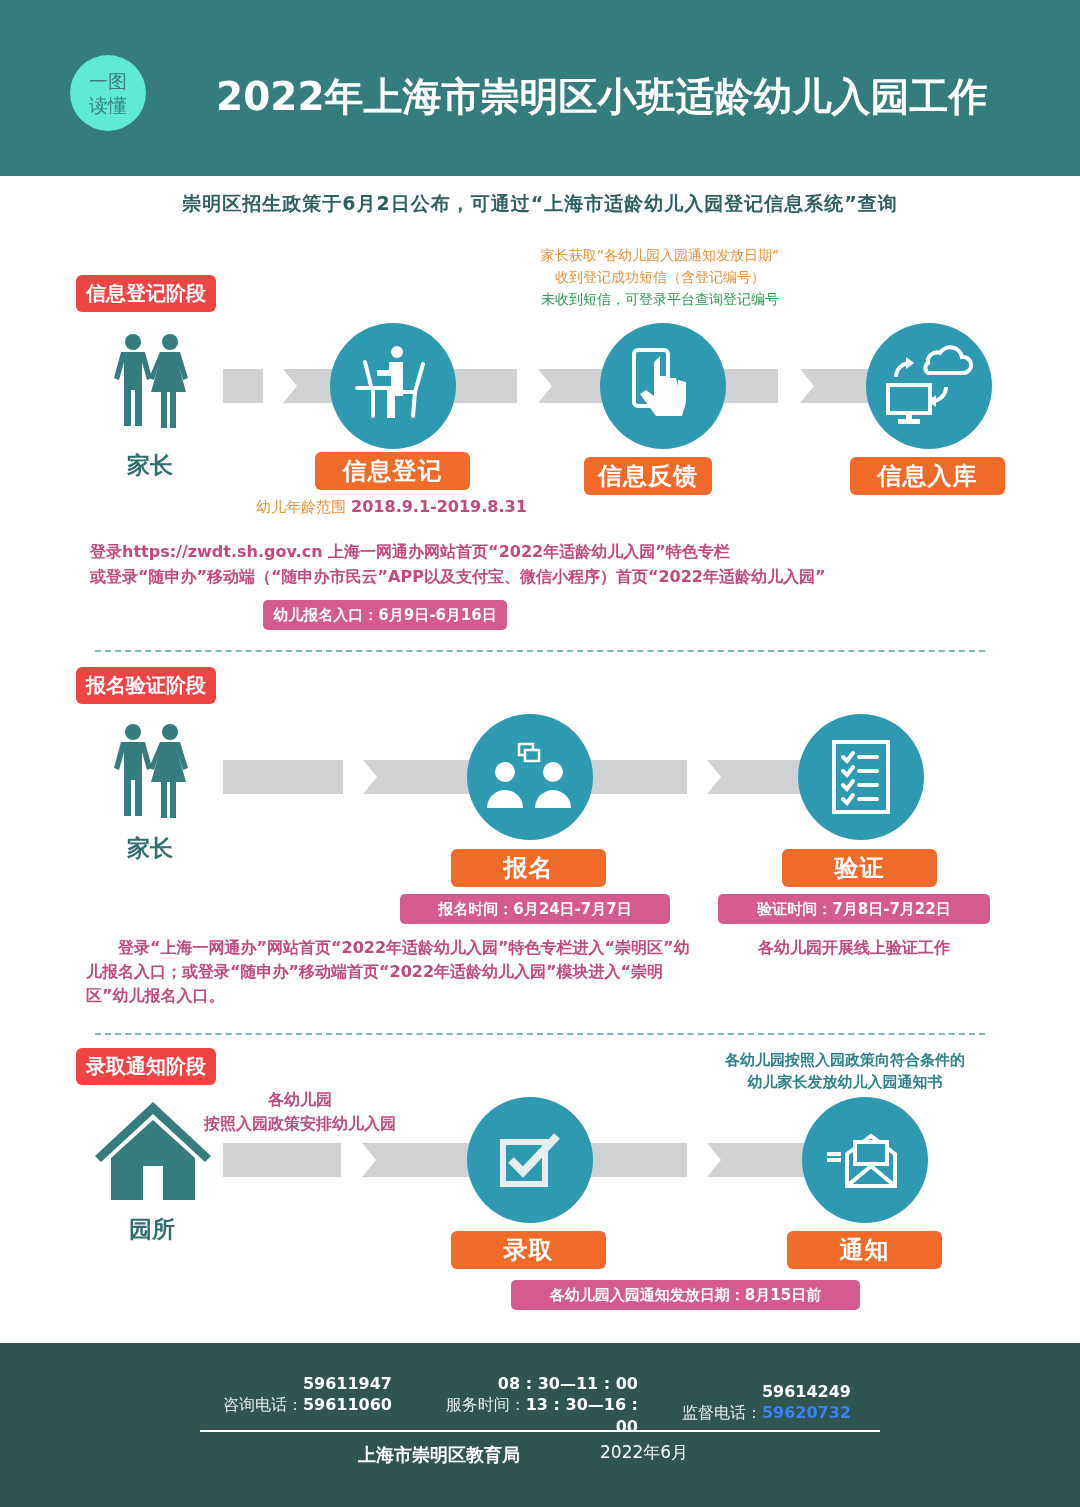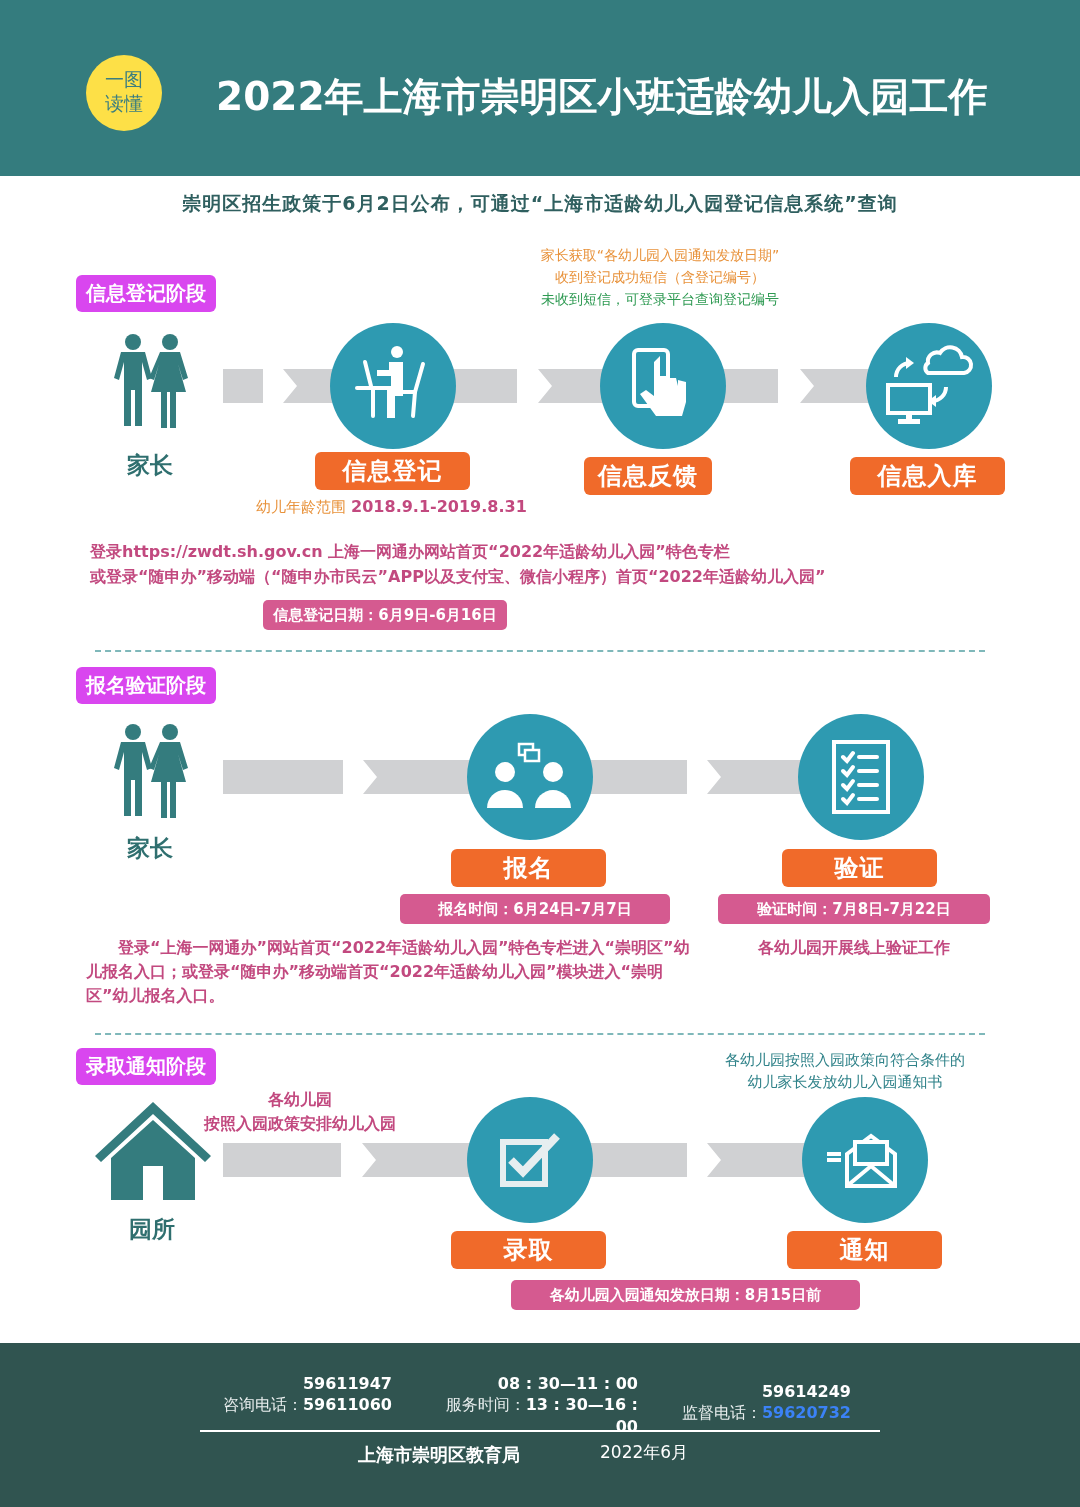--- a/index.html
+++ b/index.html
@@ -3,42 +3,42 @@
 <meta charset="utf-8">
 <style>
   * { box-sizing: border-box; margin: 0; padding: 0; }
   html, body { width: 1080px; height: 1507px; background: #ffffff; overflow: hidden; }
   body { position: relative; font-family: "DejaVu Sans", "Liberation Sans", sans-serif; }
 
   .abs { position: absolute; }
 
   
   .header { left: 0; top: 0; width: 1080px; height: 176px; background: #347c7e; }
-  .badge-circle { left: 86px; top: 55px; width: 76px; height: 76px; border-radius: 50%; background: #fde047; color: #3b7e80; font-size: 19px; line-height: 24px; text-align: center; display: flex; flex-direction: column; justify-content: center; align-items: center; font-family: Liberation Mono, monospace; }
+  .badge-circle { left: 70px; top: 55px; width: 76px; height: 76px; border-radius: 50%; background: #5eead4; color: #3b7e80; font-size: 19px; line-height: 24px; text-align: center; display: flex; flex-direction: column; justify-content: center; align-items: center; }
   .main-title { left: 216px; top: 70px; width: 820px; color: #ffffff; font-size: 39px; font-weight: bold; letter-spacing: 0px; white-space: nowrap; }
   .subtitle { left: 0; top: 191px; width: 1080px; text-align: center; color: #2f5f5f; font-size: 19px; font-weight: bold; letter-spacing: 1px; }
 
   
-  .stage-tag { background: #d946ef; color: #ffffff; font-weight: bold; font-size: 20px; padding: 0 10px; height: 37px; line-height: 37px; border-radius: 6px; white-space: nowrap; }
+  .stage-tag { background: #ef4444; color: #ffffff; font-weight: bold; font-size: 20px; padding: 0 10px; height: 37px; line-height: 37px; border-radius: 6px; white-space: nowrap; }
 
   
   .ribbon { background: #d0d1d3; height: 34px; }
   .ribbon.notch { clip-path: polygon(0 0, 100% 0, 100% 100%, 0 100%, 14px 50%); }
 
   
   .circle { width: 126px; height: 126px; border-radius: 50%; background: #2e9ab1; display: flex; align-items: center; justify-content: center; }
   .orange-label { background: #f06a2a; color: #ffffff; font-weight: bold; font-size: 24px; text-align: center; border-radius: 6px; height: 38px; line-height: 38px; letter-spacing: 1px; }
   .pink-pill { background: #d55a90; color: #ffffff; font-weight: bold; font-size: 15px; text-align: center; border-radius: 5px; height: 30px; line-height: 30px; white-space: nowrap; }
 
   .actor-label { color: #2f6f6f; font-weight: bold; font-size: 23px; text-align: center; width: 80px; }
 
   .pink-text { color: #c2497f; font-weight: bold; font-size: 16px; line-height: 24px; }
   .orange-text { color: #e8923b; font-size: 14px; line-height: 22px; text-align: center; }
   .green-text { color: #2e9a52; font-size: 14px; line-height: 22px; text-align: center; }
-  .teal-text { color: #2f8289; font-weight: normal; font-size: 15px; line-height: 22px; text-align: center; }
+  .teal-text { color: #2f8289; font-weight: bold; font-size: 15px; line-height: 22px; text-align: center; }
 
   .dash-line { height: 0; border-top: 2px dashed #7fb8ba; }
 
   
   .footer { left: 0; top: 1343px; width: 1080px; height: 164px; background: #305450; color: #ffffff; }
   .footer-line { left: 200px; top: 1430px; width: 680px; height: 2px; background: #ffffff; }
 </style>
 </head>
 <body>
 
@@ -117,21 +117,21 @@
       <rect x="14" y="76" width="22" height="5"></rect>
       <path d="M22 14 l8 6 -8 6z"></path>
       <path d="M52 52 l-8 6 8 6z"></path>
     </g>
   </svg>
 </div>
 <div class="abs orange-label" style="left:850px; top:457px; width:155px;">信息入库</div>
 
 <div class="abs pink-text" style="left:90px; top:540px; white-space:nowrap;">登录https://zwdt.sh.gov.cn 上海一网通办网站首页“2022年适龄幼儿入园”特色专栏</div>
 <div class="abs pink-text" style="left:90px; top:565px; white-space:nowrap;">或登录“随申办”移动端（“随申办市民云”APP以及支付宝、微信小程序）首页“2022年适龄幼儿入园”</div>
-<div class="abs pink-pill" style="left:263px; top:600px; width:244px;">信息登记日期：6月9日-6月16日</div>
+<div class="abs pink-pill" style="left:263px; top:600px; width:244px;">幼儿报名入口：6月9日-6月16日</div>
 
 <div class="abs dash-line" style="left:95px; top:650px; width:890px;"></div>
 
 <div class="abs stage-tag" style="left:76px; top:667px;">报名验证阶段</div>
 
 <div class="abs" style="left:108px; top:722px; width:88px; height:98px;">
   <svg width="88" height="98" viewBox="0 0 88 98">
     <g fill="#347c7e">
       <circle cx="25" cy="10" r="8"></circle>
       <path d="M13 20 h24 l7 26 -5 2 -5 -18 v64 h-7 v-36 h-4 v36 h-7 v-64 l-5 18 -5 -2z"></path>

